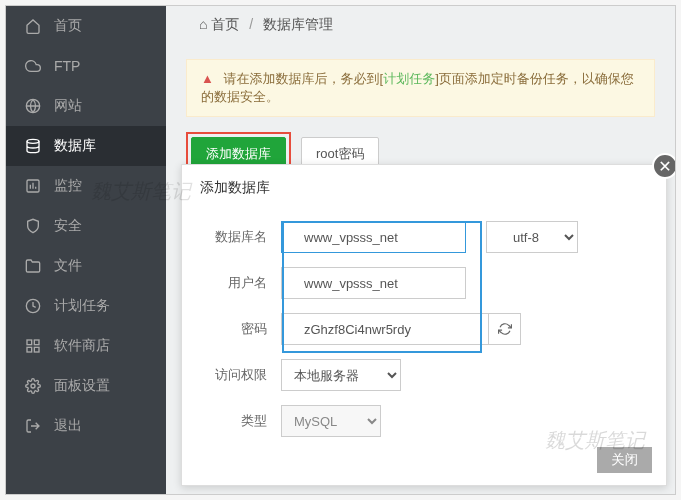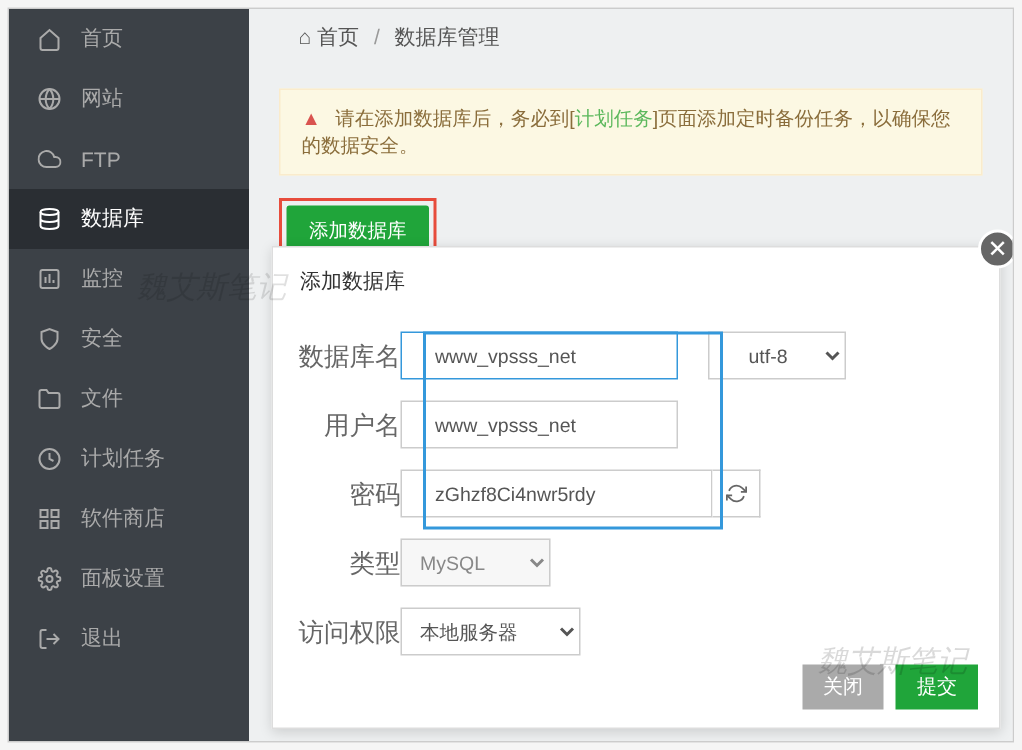--- a/index.html
+++ b/index.html
@@ -20,21 +20,21 @@
 .toolbar { display: flex; gap: 10px; align-items: center; }
 .btn { padding: 7px 14px; border: 1px solid #ccc; background: #fff; cursor: pointer; font-size: 13px; color: #555; border-radius: 2px; }
 .btn-primary { background: #20a53a; color: #fff; border-color: #20a53a; }
 .highlight-red { border: 2px solid #e74c3c; padding: 3px; display: inline-block; }
 .highlight-blue { border: 2px solid #3498db; padding: 2px; position: absolute; pointer-events: none; }
 .modal-wrap { position: absolute; left: 175px; top: 158px; right: 8px; bottom: 8px; background: #fff; border: 1px solid #ddd; box-shadow: 0 2px 8px rgba(0,0,0,.15); }
 .modal-close { position: absolute; right: -12px; top: -12px; width: 26px; height: 26px; background: #666; border: 2px solid #fff; border-radius: 50%; color: #fff; display: flex; align-items: center; justify-content: center; cursor: pointer; font-size: 16px; z-index: 5; }
 .modal-title { padding: 14px 18px; font-size: 14px; color: #333; }
 .form { padding: 10px 15px; }
 .form-row { display: flex; align-items: center; margin-bottom: 14px; }
-.form-label { width: 70px; text-align: right; color: #666; font-size: 17px; }
+.form-label { width: 70px; text-align: right; margin-right: 14px; color: #666; font-size: 13px; }
 .form-input { height: 32px; border: 1px solid #ccc; padding: 0 22px; font-size: 13px; color: #555; background: #fff; }
 .input-dbname { width: 185px; }
 .input-charset { width: 92px; margin-left: 20px; }
 .input-user { width: 185px; }
 .input-pwd { width: 208px; }
 .refresh-btn { width: 32px; height: 32px; border: 1px solid #ccc; border-left: none; background: #fff; display: flex; align-items: center; justify-content: center; cursor: pointer; }
 .select { height: 32px; border: 1px solid #ccc; padding: 0 8px; background: #f7f7f7; color: #888; font-size: 13px; }
 .modal-footer { position: absolute; right: 14px; bottom: 12px; display: flex; gap: 8px; }
 .btn-cancel { background: #aaa; color: #fff; border: none; padding: 4px 14px; }
 .btn-submit { background: #20a53a; color: #fff; border: none; padding: 6px 14px; }
@@ -52,33 +52,33 @@
       <span class="icon">
           <svg viewBox="0 0 24 24" fill="none" stroke="currentColor" stroke-width="2">
             <path d="M3 11l9-8 9 8v10a2 2 0 01-2 2H5a2 2 0 01-2-2z"></path>
           </svg>
         </span>
       <span>首页</span>
     </div>
     <div class="sidebar-item">
       <span class="icon">
           <svg viewBox="0 0 24 24" fill="none" stroke="currentColor" stroke-width="2">
+            <path d="M18 10h-1.26A8 8 0 109 20h9a5 5 0 000-10z"></path>
+          </svg>
+        </span>
+      <span>FTP</span>
+    </div>
+    <div class="sidebar-item">
+      <span class="icon">
+          <svg viewBox="0 0 24 24" fill="none" stroke="currentColor" stroke-width="2">
             <circle cx="12" cy="12" r="10"></circle>
             <path d="M2 12h20M12 2a15 15 0 010 20M12 2a15 15 0 000 20"></path>
           </svg>
         </span>
       <span>网站</span>
-    </div>
-    <div class="sidebar-item">
-      <span class="icon">
-          <svg viewBox="0 0 24 24" fill="none" stroke="currentColor" stroke-width="2">
-            <path d="M18 10h-1.26A8 8 0 109 20h9a5 5 0 000-10z"></path>
-          </svg>
-        </span>
-      <span>FTP</span>
     </div>
     <div class="sidebar-item active">
       <span class="icon">
           <svg viewBox="0 0 24 24" fill="none" stroke="currentColor" stroke-width="2">
             <ellipse cx="12" cy="5" rx="9" ry="3"></ellipse>
             <path d="M3 5v14c0 1.66 4 3 9 3s9-1.34 9-3V5M3 12c0 1.66 4 3 9 3s9-1.34 9-3"></path>
           </svg>
         </span>
       <span>数据库</span>
     </div>
@@ -155,20 +155,21 @@
     </div>
     <div class="content">
       <div class="alert">
         <span class="warn-icon">▲</span>
         <span>请在添加数据库后，务必到[</span><span class="link">计划任务</span><span>]页面添加定时备份任务，以确保您的数据安全。</span>
       </div>
       <div class="toolbar">
         <span class="highlight-red">
           <button class="btn btn-primary">添加数据库</button>
         </span>
+        <button class="btn">root密码</button>
       </div>
     </div>
   </div>
 
   <div class="modal-wrap">
     <div class="modal-close">✕</div>
     <div class="modal-title">添加数据库</div>
     <div class="form">
       <div class="form-row">
         <div class="form-label">数据库名</div>
@@ -185,35 +186,34 @@
         <div class="form-label">密码</div>
         <input class="form-input input-pwd" value="zGhzf8Ci4nwr5rdy" style="">
         <div class="refresh-btn">
           <svg width="14" height="14" viewBox="0 0 24 24" fill="none" stroke="#666" stroke-width="2">
               <path d="M23 4v6h-6M1 20v-6h6"></path>
               <path d="M3.51 9a9 9 0 0114.85-3.36L23 10M1 14l4.64 4.36A9 9 0 0020.49 15"></path>
             </svg>
         </div>
       </div>
       <div class="form-row">
+        <div class="form-label">访问权限</div>
+        <select class="select" style="width:120px;background:#fff;color:#555">
+          <option>本地服务器</option>
+        </select>
+      </div>
+      <div class="form-row">
         <div class="form-label">类型</div>
         <select class="select" style="width:100px">
           <option>MySQL</option>
         </select>
       </div>
-      <div class="form-row">
-        <div class="form-label">访问权限</div>
-        <select class="select" style="width:120px;background:#fff;color:#555">
-          <option>本地服务器</option>
-        </select>
-      </div>
     </div>
     <div class="modal-footer">
       <button class="btn-cancel">关闭</button>
-      <button class="btn-submit">提交</button>
     </div>
   </div>
 
   <div class="highlight-blue hi-form"></div>
 
   <div class="watermark wm1">魏艾斯笔记</div>
   <div class="watermark wm2">魏艾斯笔记</div>
 </div>
 
 </body></html>

